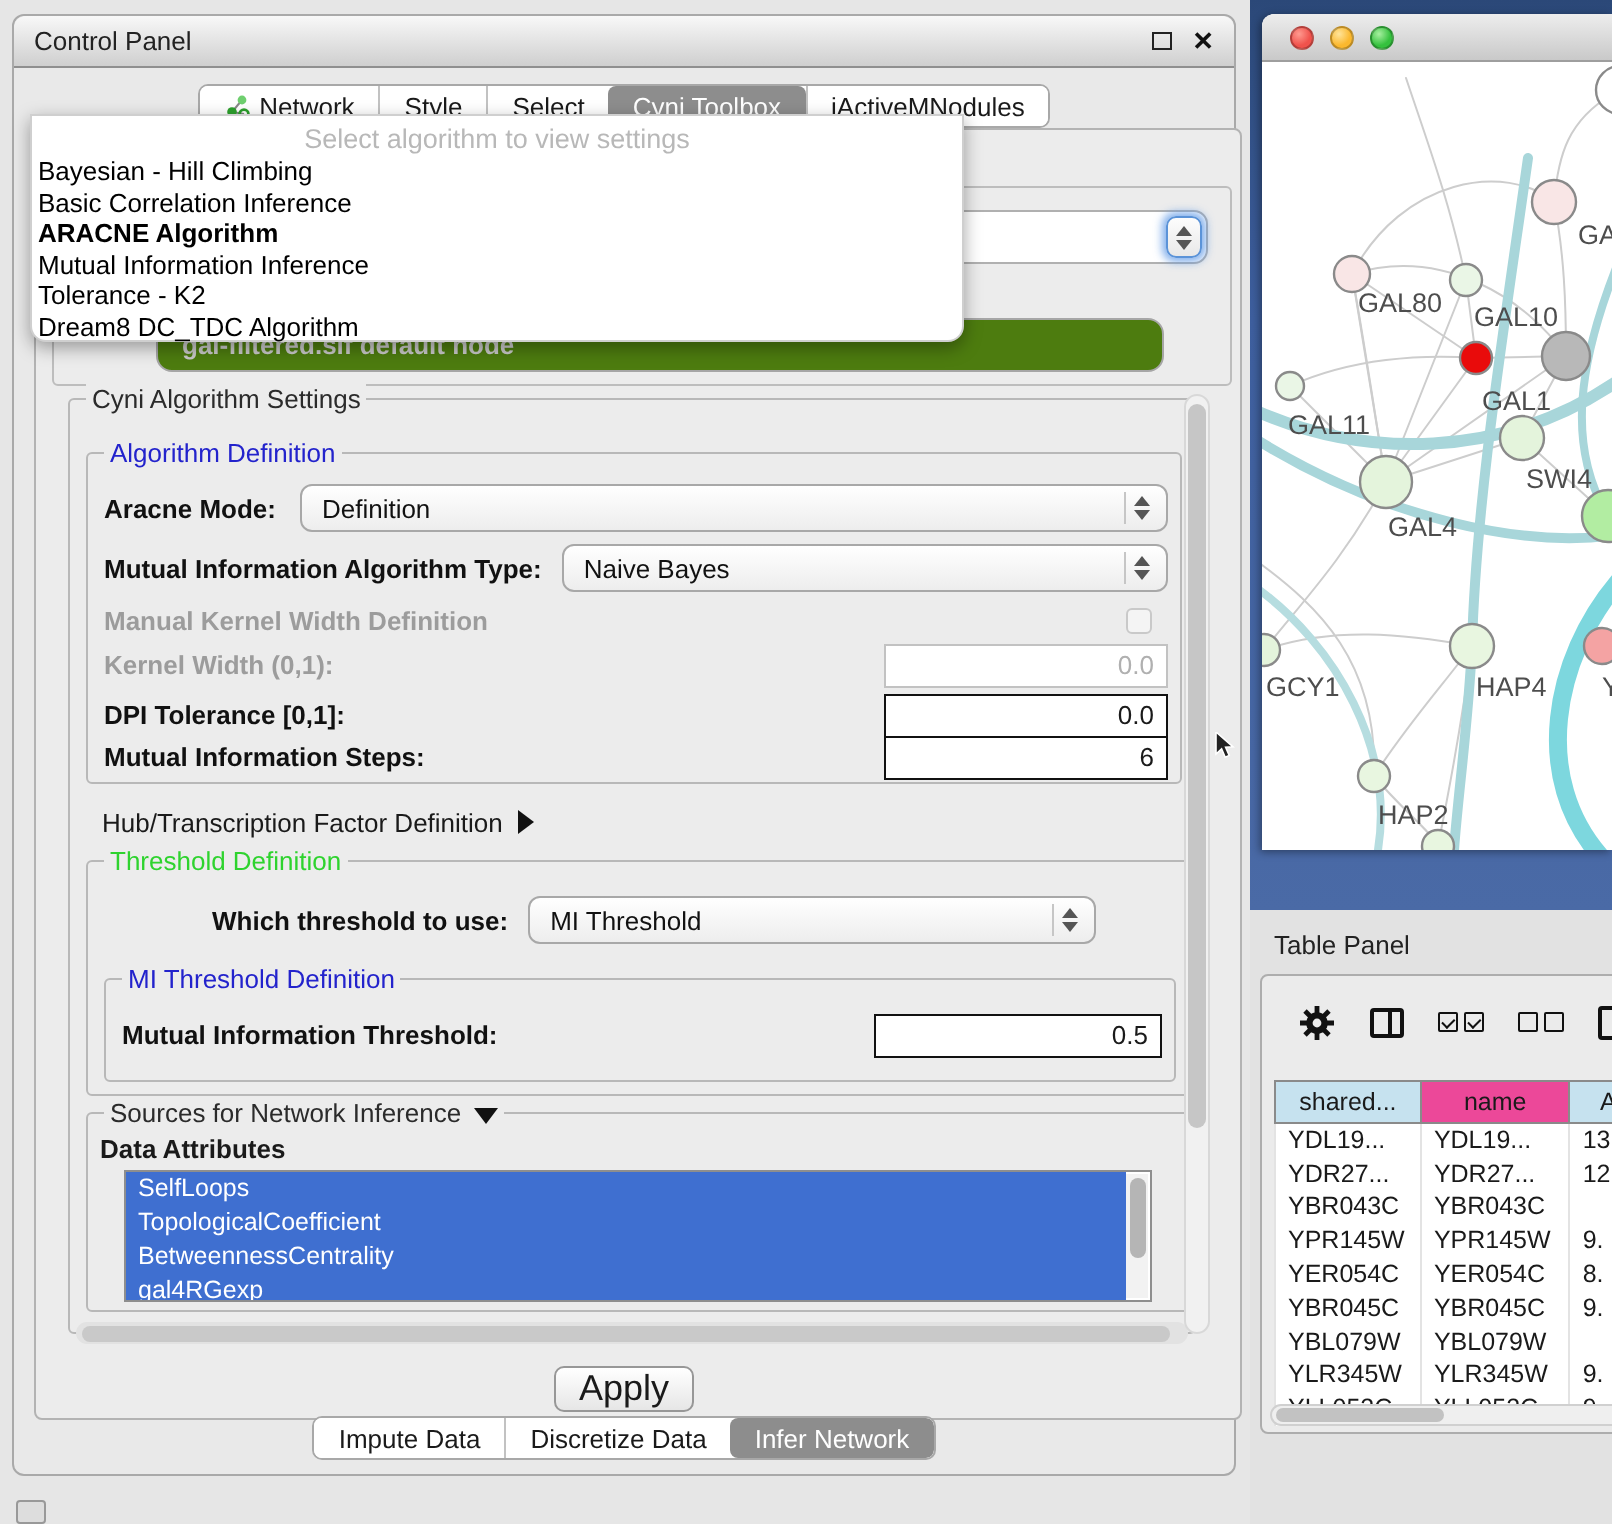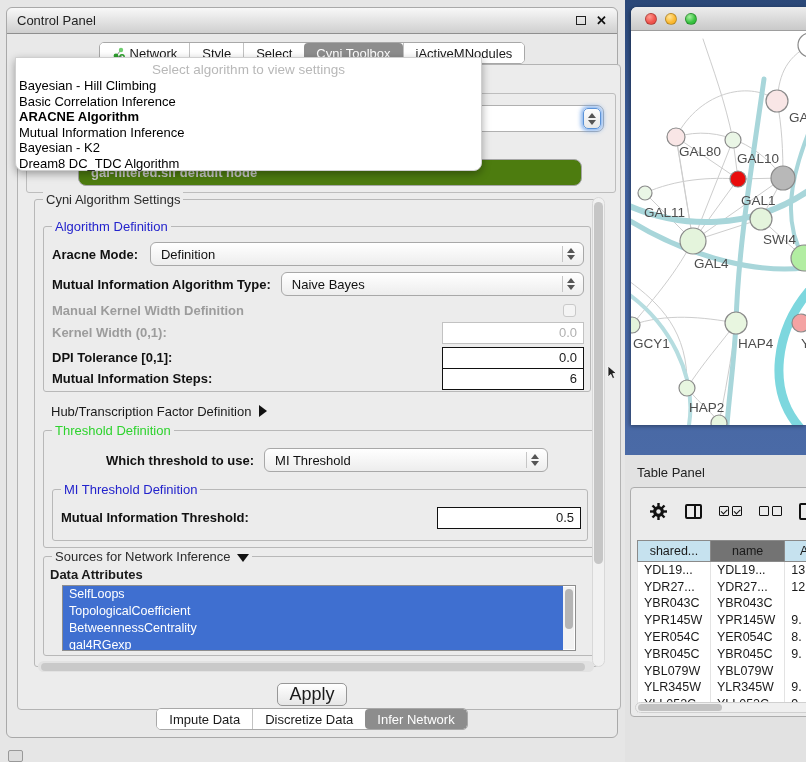--- a/index.html
+++ b/index.html
@@ -313,21 +313,21 @@
     </div>
 </div>
 
 <div id="popup" class="abs">
   <div id="popup-prompt">Select algorithm to view settings</div>
   <div id="popup-items">
       <div class="popup-item">Bayesian - Hill Climbing</div>
       <div class="popup-item">Basic Correlation Inference</div>
       <div class="popup-item bold">ARACNE Algorithm</div>
       <div class="popup-item">Mutual Information Inference</div>
-      <div class="popup-item">Bayesian - K2</div>
+      <div class="popup-item">Tolerance - K2</div>
       <div class="popup-item">Dream8 DC_TDC Algorithm</div>
     </div>
 </div>
 
 <div id="desktop" class="abs">
   <div id="net-window">
     <div id="net-titlebar">
       <span class="light" id="light-red" style="background: radial-gradient(circle at 35% 30%, rgb(255, 154, 144), rgb(240, 82, 76) 60%); border: 1px solid rgba(0, 0, 0, 0.25);"></span>
       <span class="light" id="light-yellow" style="background: radial-gradient(circle at 35% 30%, rgb(255, 228, 154), rgb(251, 184, 46) 60%); border: 1px solid rgba(0, 0, 0, 0.25);"></span>
       <span class="light" id="light-green" style="background: radial-gradient(circle at 35% 30%, rgb(167, 240, 160), rgb(53, 193, 62) 60%); border: 1px solid rgba(0, 0, 0, 0.25);"></span>
@@ -418,21 +418,21 @@
         <span class="mini-box"></span>
           <span class="mini-box"></span>
       </span>
       <span class="doc-icon"></span>
     </div>
     <div id="tbl">
       <table>
         <thead>
             <tr id="tbl-head">
               <th style="background: rgb(198, 226, 239); width: 76px;">shared...</th>
-              <th style="background: #737373; width: 78px;">name</th>
+              <th style="background: #ec4899; width: 78px;">name</th>
               <th style="background: rgb(198, 226, 239); width: 46px;">A</th>
             </tr>
           </thead>
         <tbody id="tbl-body">
             <tr>
               <td>YDL19...</td>
               <td>YDL19...</td>
               <td>13</td>
             </tr>
             <tr>

